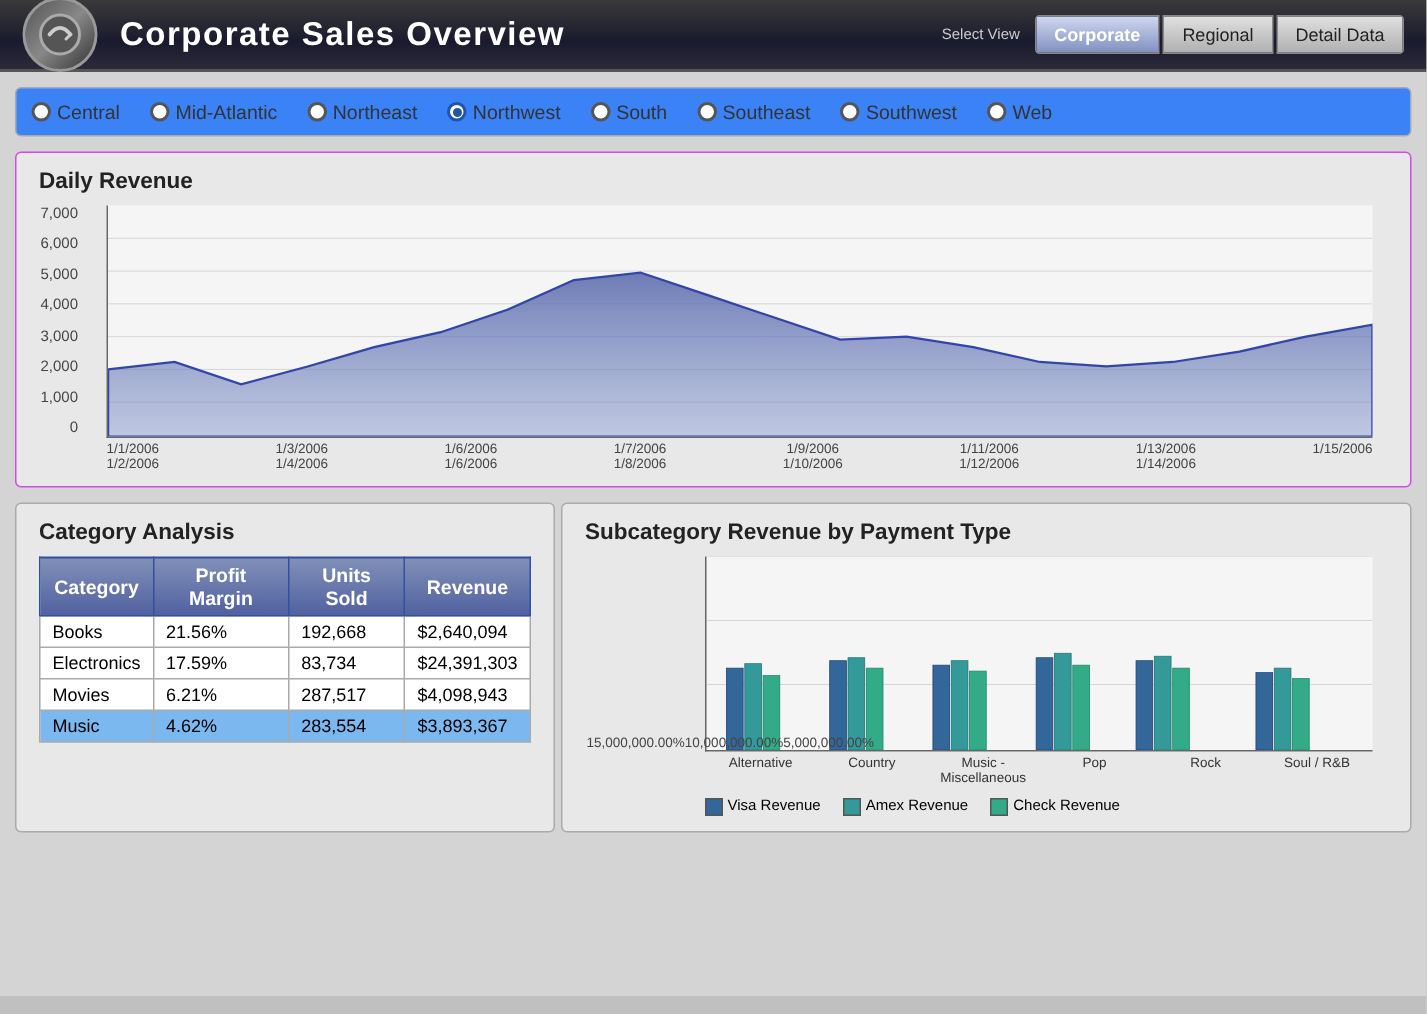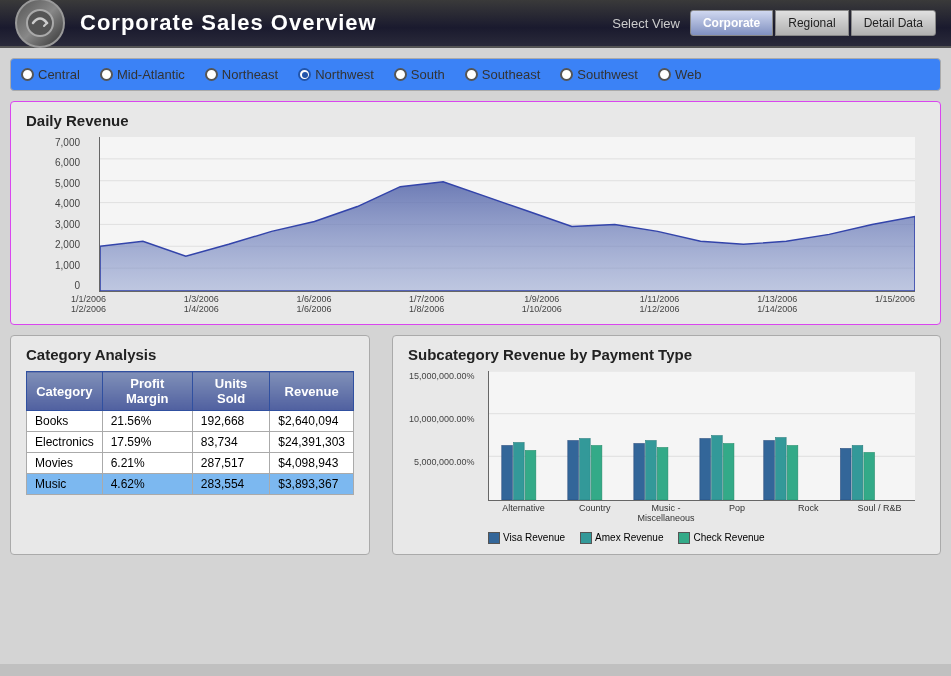--- a/index.html
+++ b/index.html
@@ -38,21 +38,21 @@
     }
     .header-title {
       color: #ffffff;
       font-size: 22px;
       font-weight: bold;
       letter-spacing: 1px;
       flex: 1;
     }
     .select-view-label {
       color: #cccccc;
-      font-size: 13px;
+      font-size: 10px;
       margin-right: 10px;
     }
     .view-buttons {
       display: flex;
       gap: 2px;
     }
     .view-btn {
       background: linear-gradient(180deg, #e0e0e0 0%, #b0b0b0 100%);
       border: 1px solid #888;
       padding: 5px 12px;
@@ -174,21 +174,21 @@
     }
     .x-label-pair {
       display: flex;
       flex-direction: column;
       align-items: center;
     }
 
     
     .bottom-row {
       display: flex;
-      gap: 22px;
+      gap: 4px;
     }
 
     
     .category-section {
       background: #e8e8e8;
       border: 1px solid #aaa;
       border-radius: 4px;
       padding: 10px 15px;
       flex: 0 0 360px;
     }
@@ -238,22 +238,22 @@
     .bar-chart-svg {
       width: 100%;
       height: 100%;
     }
     .bar-y-axis {
       position: absolute;
       left: -80px;
       top: 0;
       height: 100%;
       display: flex;
-      flex-direction: column;
-      justify-content: space-between;
+      flex-direction: row;
+      justify-content: flex-start;
       align-items: flex-end;
       padding-right: 5px;
       font-size: 9px;
       color: #444;
     }
     .bar-x-labels {
       display: flex;
       justify-content: space-around;
       margin-left: 80px;
       margin-right: 10px;
@@ -337,21 +337,21 @@
       <span>Southwest</span>
     </div>
     <div class="tab-item">
       <div class="radio-circle"></div>
       <span>Web</span>
     </div>
   </div>
 
   <div class="daily-revenue-section">
     <div class="section-title">Daily Revenue</div>
-    <div style="position:relative; margin-top:5px;margin-left:28px;">
+    <div style="position:relative; margin-top:5px;">
       <div class="chart-area">
         <div class="y-axis">
           <span>7,000</span>
           <span>6,000</span>
           <span>5,000</span>
           <span>4,000</span>
           <span>3,000</span>
           <span>2,000</span>
           <span>1,000</span>
           <span>0</span>

